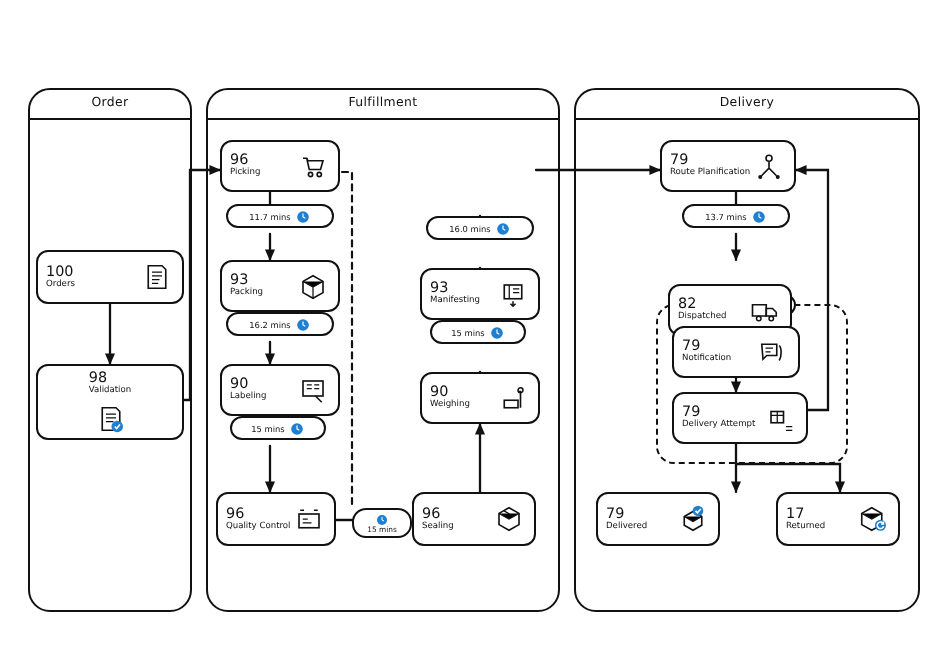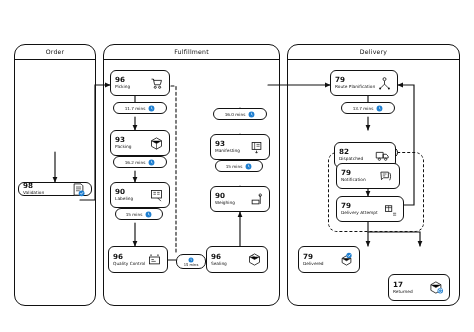--- a/index.html
+++ b/index.html
@@ -21,21 +21,21 @@
     letter-spacing:.2px;
   }
 
   
   .node{
     position:absolute;box-sizing:border-box;border:1.2px solid #111;border-radius:6px;
     background:#fff;display:flex;align-items:center;justify-content:space-between;
     padding:2px 4px;
   }
   .node .txt{display:flex;flex-direction:column;justify-content:center;line-height:1.05;}
-  .node .num{font-size:7.2px;font-weight:bold;color:#111;}
+  .node .num{font-size:7.2px;font-weight:normal;color:#111;}
   .node .lbl{font-size:4.3px;color:#111;margin-top:1px;}
   .node .ico{width:17px;height:15px;flex:0 0 auto;}
 
   
   .badge{
     position:absolute;box-sizing:border-box;border:1.1px solid #111;border-radius:7px;
     background:#fff;height:12px;display:flex;align-items:center;justify-content:center;
     gap:3px;padding:0 3px;
   }
   .badge .bt{font-size:4.2px;color:#111;white-space:nowrap;}
@@ -114,22 +114,32 @@
       <path d="M368,232 L420,232 L420,246" marker-end="url(#ah)"></path>
 
       <path d="M404,205 L414,205 L414,85 L398,85" marker-end="url(#ah)"></path>
     </g>
 
     <g stroke="#111" stroke-width="1.1" fill="none" stroke-dasharray="3 2.6" stroke-linecap="round">
       <path d="M176,252 L176,86 L160,86" marker-end="url(#ah)"></path>
     </g>
   </svg>
 
-
-  <div class="node" style="left:18px;top:182px;width:74px;height:14px;">
+  <div class="node" style="left:18px;top:125px;width:74px;height:27px;">
+    <div class="txt">
+      <div class="num">100</div>
+      <div class="lbl">Orders</div>
+    </div>
+    <svg class="ico" viewBox="0 0 24 24">
+      <path d="M5 3 h11 l3 3 v15 H5 z" fill="#fff" stroke="#111" stroke-width="1.3"></path>
+      <path d="M8 8h8M8 11h8M8 14h6M8 17h5" stroke="#111" stroke-width="1"></path>
+    </svg>
+  </div>
+
+  <div class="node" style="left:18px;top:182px;width:74px;height:38px;flex-direction:column;">
     <div class="txt">
       <div class="num">98</div>
       <div class="lbl">Validation</div>
     </div>
     <svg class="ico" viewBox="0 0 24 24">
       <path d="M5 3 h11 l3 3 v15 H5 z" fill="#fff" stroke="#111" stroke-width="1.3"></path>
       <path d="M8 8h8M8 11h8M8 14h6" stroke="#111" stroke-width="1"></path>
       <circle cx="17" cy="18" r="4.6" fill="#1f7fd0"></circle>
       <path d="M15 18 l1.5 1.6 L19.2 16.4" stroke="#fff" stroke-width="1.3" fill="none"></path>
     </svg>
@@ -331,21 +341,21 @@
       <div class="lbl">Delivered</div>
     </div>
     <svg class="ico" viewBox="0 0 24 24">
       <path d="M12 6 L19 10 V17 L12 21 L5 17 V10 z" fill="none" stroke="#111" stroke-width="1.3"></path>
       <path d="M5 10 L12 14 L19 10" stroke="#111" stroke-width="1"></path>
       <circle cx="16" cy="5.5" r="4.2" fill="#1f7fd0"></circle>
       <path d="M14 5.5 l1.5 1.6 L18.2 4" stroke="#fff" stroke-width="1.3" fill="none"></path>
     </svg>
   </div>
 
-  <div class="node" style="left:388px;top:246px;width:62px;height:27px;margin-top:28px;">
+  <div class="node" style="left:388px;top:246px;width:62px;height:27px;">
     <div class="txt">
       <div class="num">17</div>
       <div class="lbl">Returned</div>
     </div>
     <svg class="ico" viewBox="0 0 24 24">
       <path d="M11 3 L19 7.5 V16.5 L11 21 L3 16.5 V7.5 z" fill="none" stroke="#111" stroke-width="1.3"></path>
       <path d="M3 7.5 L11 12 L19 7.5" stroke="#111" stroke-width="1"></path>
       <circle cx="18" cy="17" r="4.4" fill="#1f7fd0"></circle>
       <path d="M20 15.4 a2.6 2.6 0 1 0 .5 2.4" stroke="#fff" stroke-width="1.2" fill="none"></path>
       <path d="M20.4 14 v2 h-2" stroke="#fff" stroke-width="1.2" fill="none"></path>

